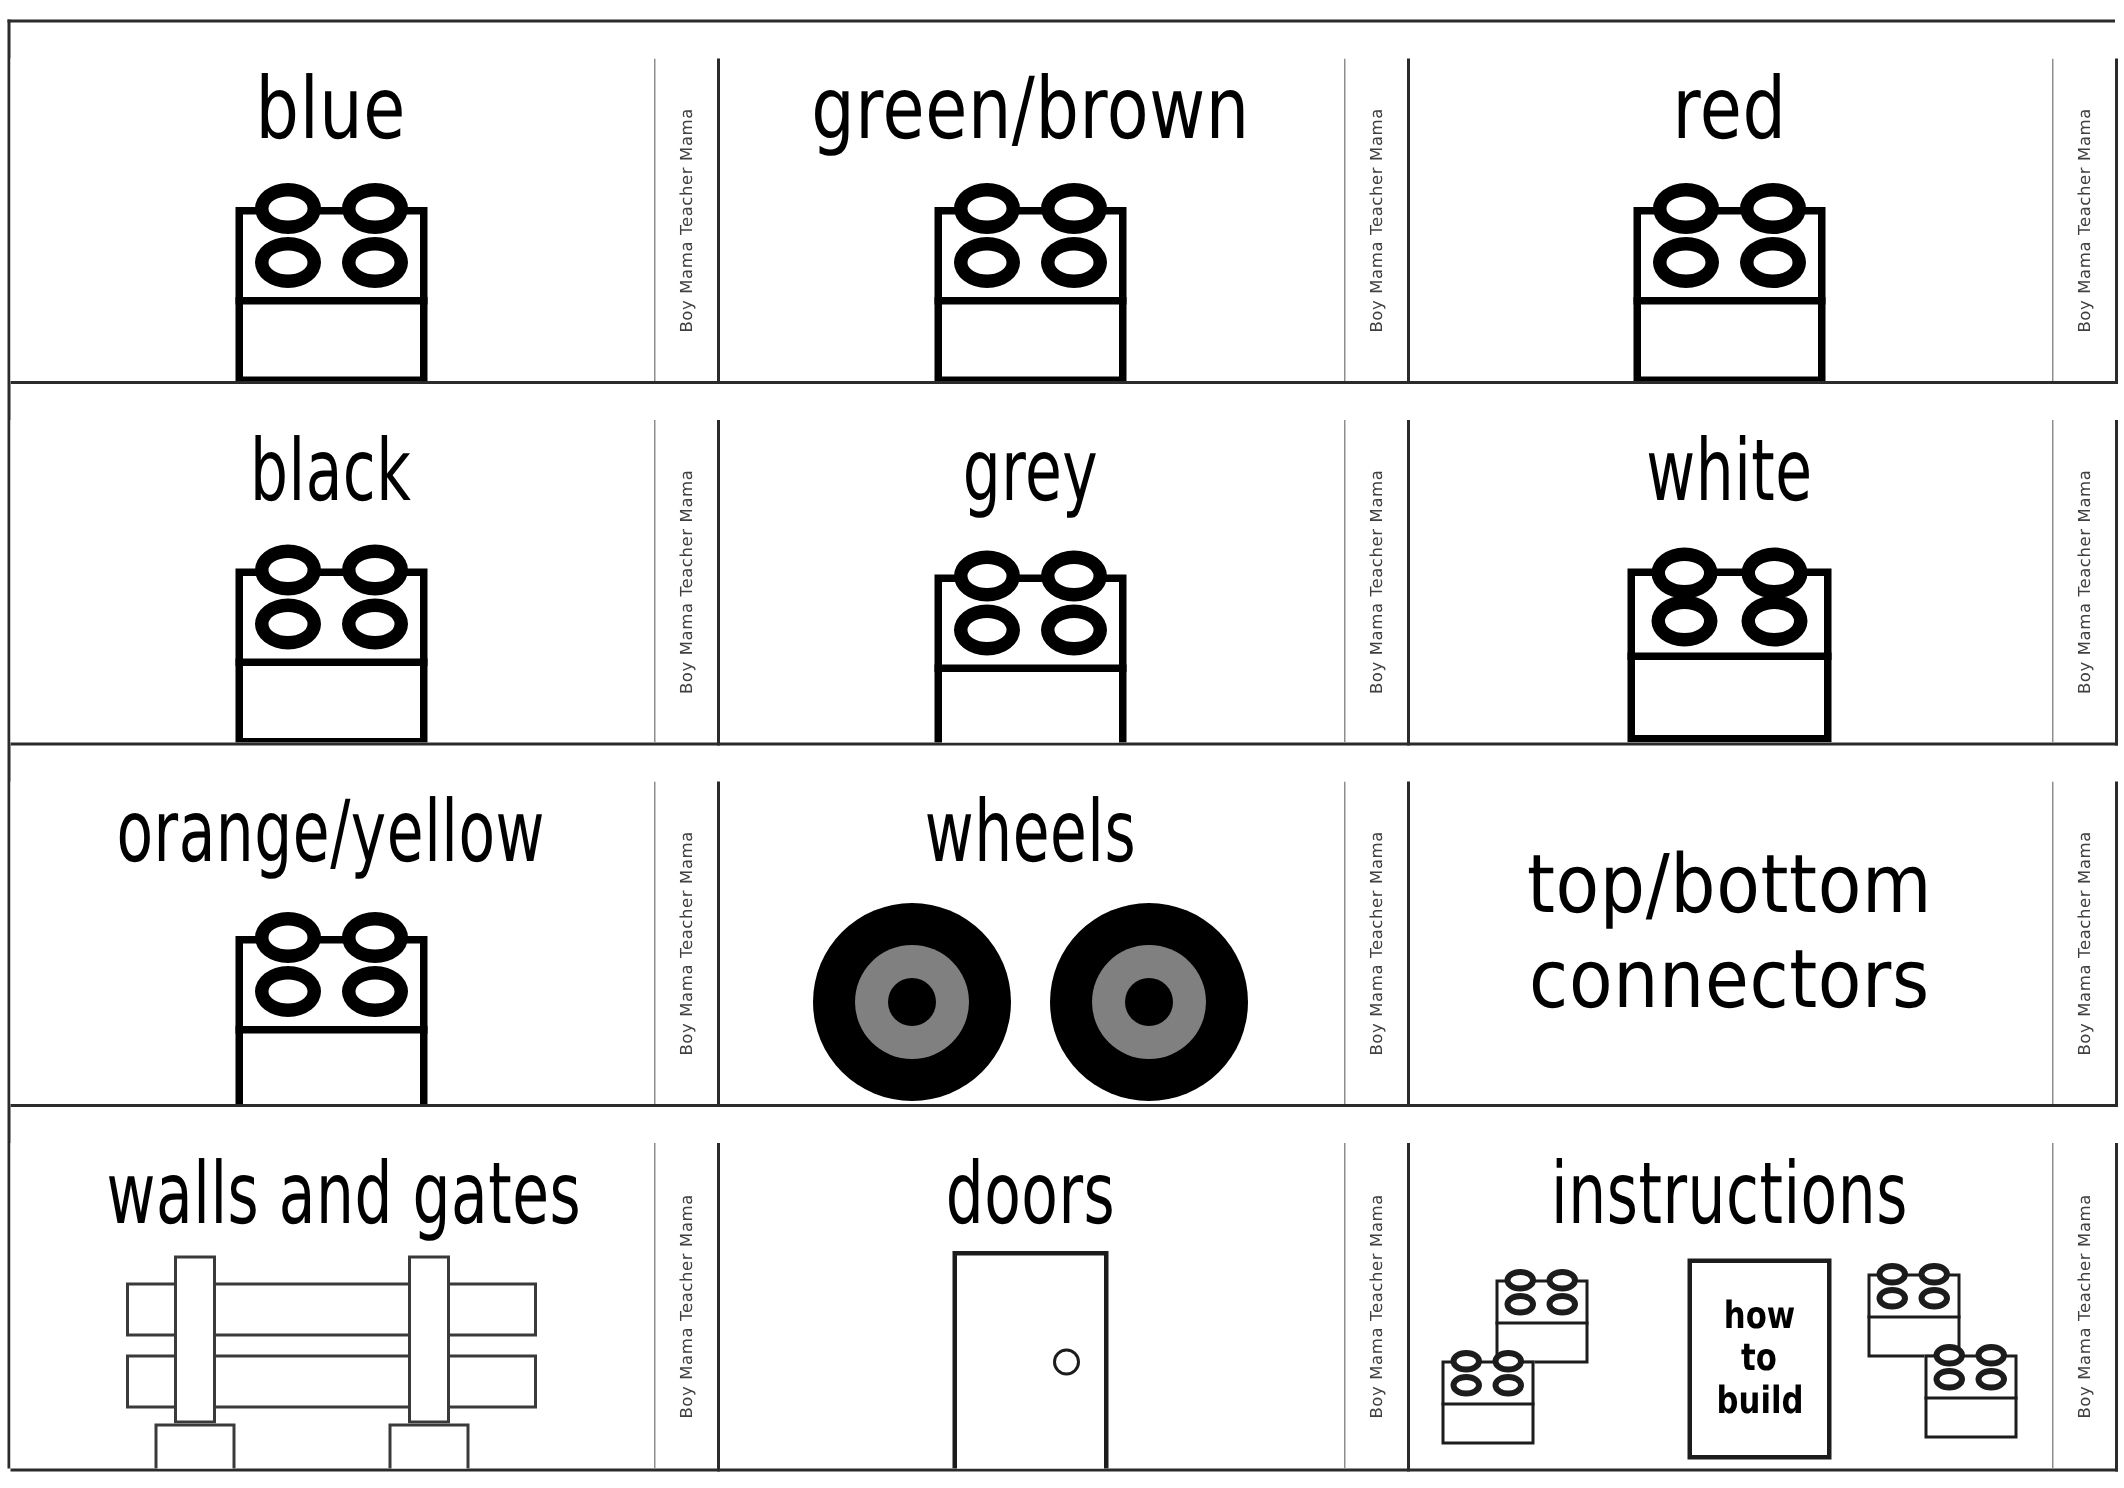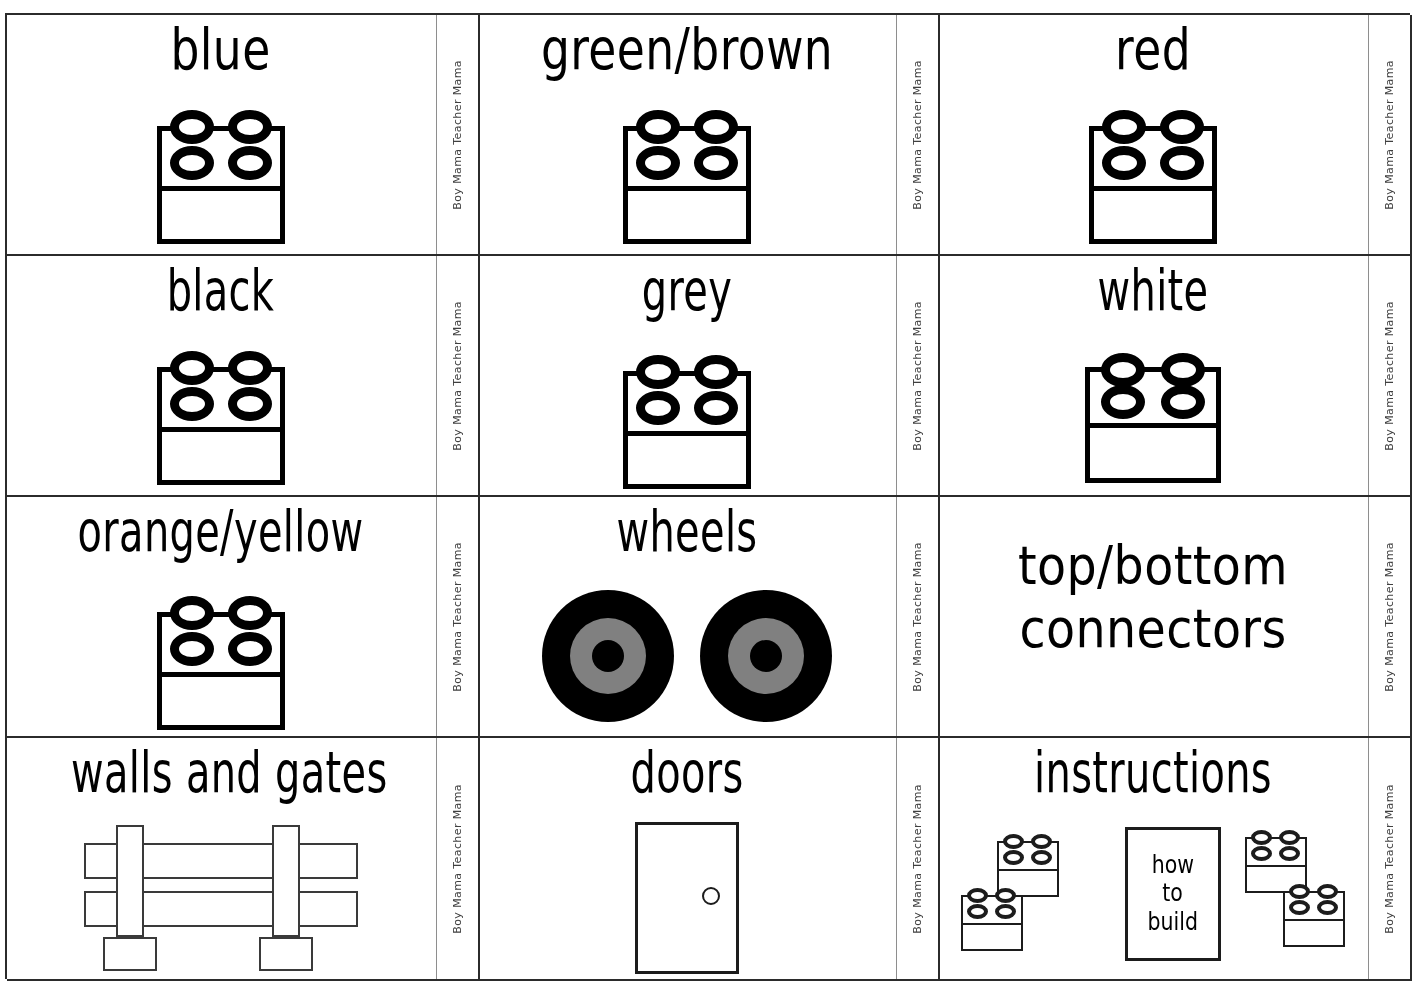--- a/index.html
+++ b/index.html
@@ -37,20 +37,21 @@
     box-sizing: border-box;
   }
 
   .cell {
     position: relative;
     border-right: 2px solid #2b2b2b;
     border-bottom: 2px solid #2b2b2b;
     box-sizing: border-box;
     overflow: hidden;
     background: #ffffff;
+    margin-top: 24px;
   }
 
   
   .label {
     position: absolute;
     left: 0;
     right: 44px;
     top: 4px;
     text-align: center;
     color: #000000;
@@ -98,20 +99,21 @@
   
   .art {
     position: absolute;
     left: 0;
     right: 44px;
     bottom: 0;
     top: 78px;
     display: flex;
     align-items: center;
     justify-content: center;
+    font-weight: bold;
   }
   .art.low { top: 86px; }
 
   
   .brick {
     position: relative;
     width: 128px;
     height: 140px;
   }
   .brick .body {

